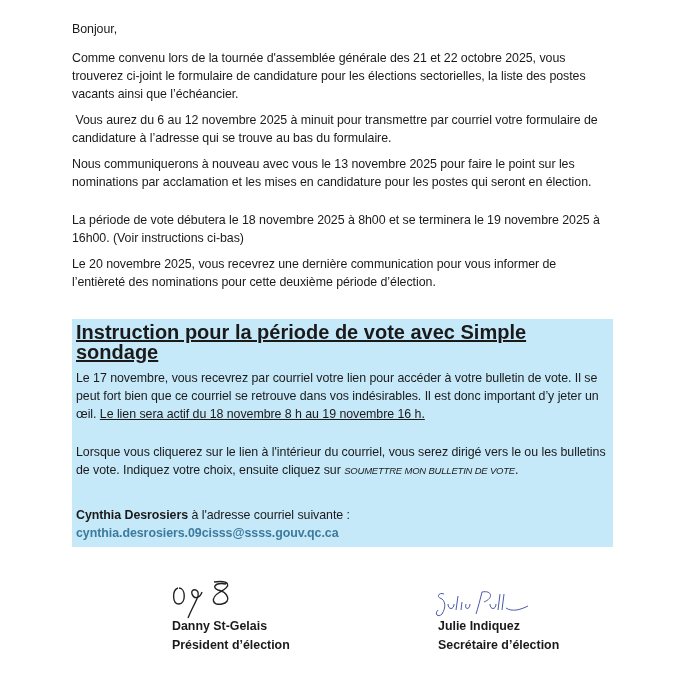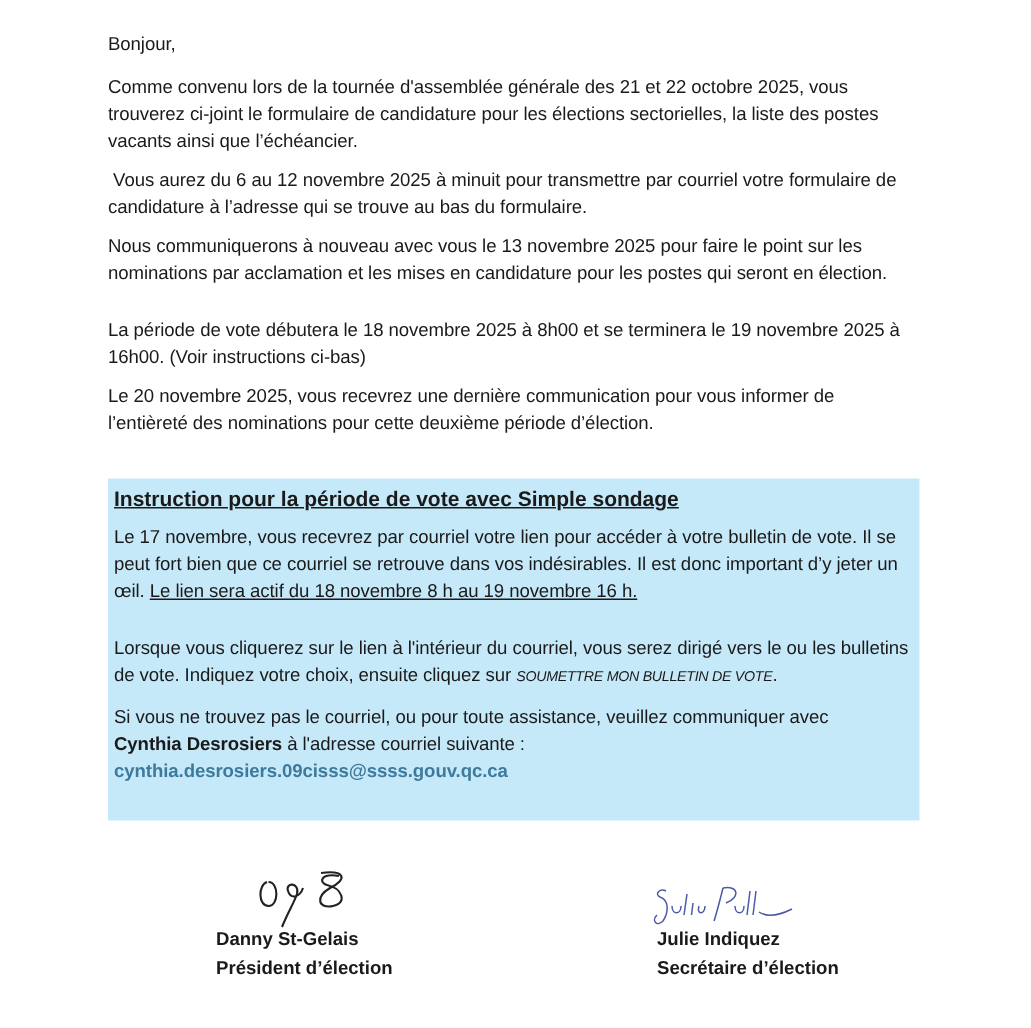--- a/index.html
+++ b/index.html
@@ -42,21 +42,21 @@
       height: 228px;
       background: #c6e9fa;
     }
     .box-inner {
       position: absolute;
       left: 4px;
       top: 3px;
       width: 534px;
     }
     .box-title {
-      font-size: 14px;
+      font-size: 20px;
       font-weight: bold;
       text-decoration: underline;
       line-height: 20px;
       color: #1a1a1a;
     }
     .b1 { margin-top: 7px; }
     .b2 { margin-top: 20px; }
     .b3 { margin-top: 8px; font-size: 11px; font-weight: bold; line-height: 17px; }
     .b4 { margin-top: 8px; }
     .underline { text-decoration: underline; text-align: center; }
@@ -72,21 +72,21 @@
     }
     .bold { font-weight: bold; }
 
     .sig-block {
       position: absolute;
       font-size: 12.4px;
       font-weight: bold;
       line-height: 19px;
       color: #1a1a1a;
     }
-    .sig-left { left: 144px; top: 617px; }
+    .sig-left { left: 172px; top: 617px; }
     .sig-right { left: 438px; top: 617px; }
     .sig-mark {
       position: absolute;
     }
     .sig-mark-left { left: 170px; top: 578px; }
     .sig-mark-right { left: 432px; top: 590px; }
   </style>
 </head>
 <body>
 
@@ -102,21 +102,21 @@
 <div class="box">
   <div class="box-inner">
     <div class="box-title">Instruction pour la période de vote avec Simple sondage</div>
     <p class="b1">
       <span>Le 17 novembre, vous recevrez par courriel votre lien pour accéder à votre bulletin de vote. Il se peut fort bien que ce courriel se retrouve dans vos indésirables. Il est donc important d’y jeter un œil. </span><span class="underline">Le lien sera actif du 18 novembre 8 h au 19 novembre 16 h.</span>
     </p>
     <p class="b2">
       <span>Lorsque vous cliquerez sur le lien à l'intérieur du courriel, vous serez dirigé vers le ou les bulletins de vote. Indiquez votre choix, ensuite cliquez sur </span><span class="smallcaps-it">SOUMETTRE MON BULLETIN DE VOTE</span><span>.</span>
     </p>
     <p class="b4">
-      <span>Si vous ne trouvez pas le courriel, ou pour toute assistance, veuillez communiquer avec </span><br>
+      <br>
       <span class="bold">Cynthia Desrosiers</span><span> à l'adresse courriel suivante :</span><br>
       <a class="email">cynthia.desrosiers.09cisss@ssss.gouv.qc.ca</a>
     </p>
   </div>
 </div>
 
 <div class="sig-mark sig-mark-left">
   <svg width="70" height="50" viewBox="0 0 70 50">
     <path d="M8 10 C2 12,2 26,9 26 C16 26,16 10,9 10" fill="none" stroke="#222" stroke-width="1.4"></path>
     <path d="M22 16 C20 10,30 10,28 18 C26 24,22 30,18 40 M22 16 C24 22,30 20,32 14" fill="none" stroke="#222" stroke-width="1.4"></path>

